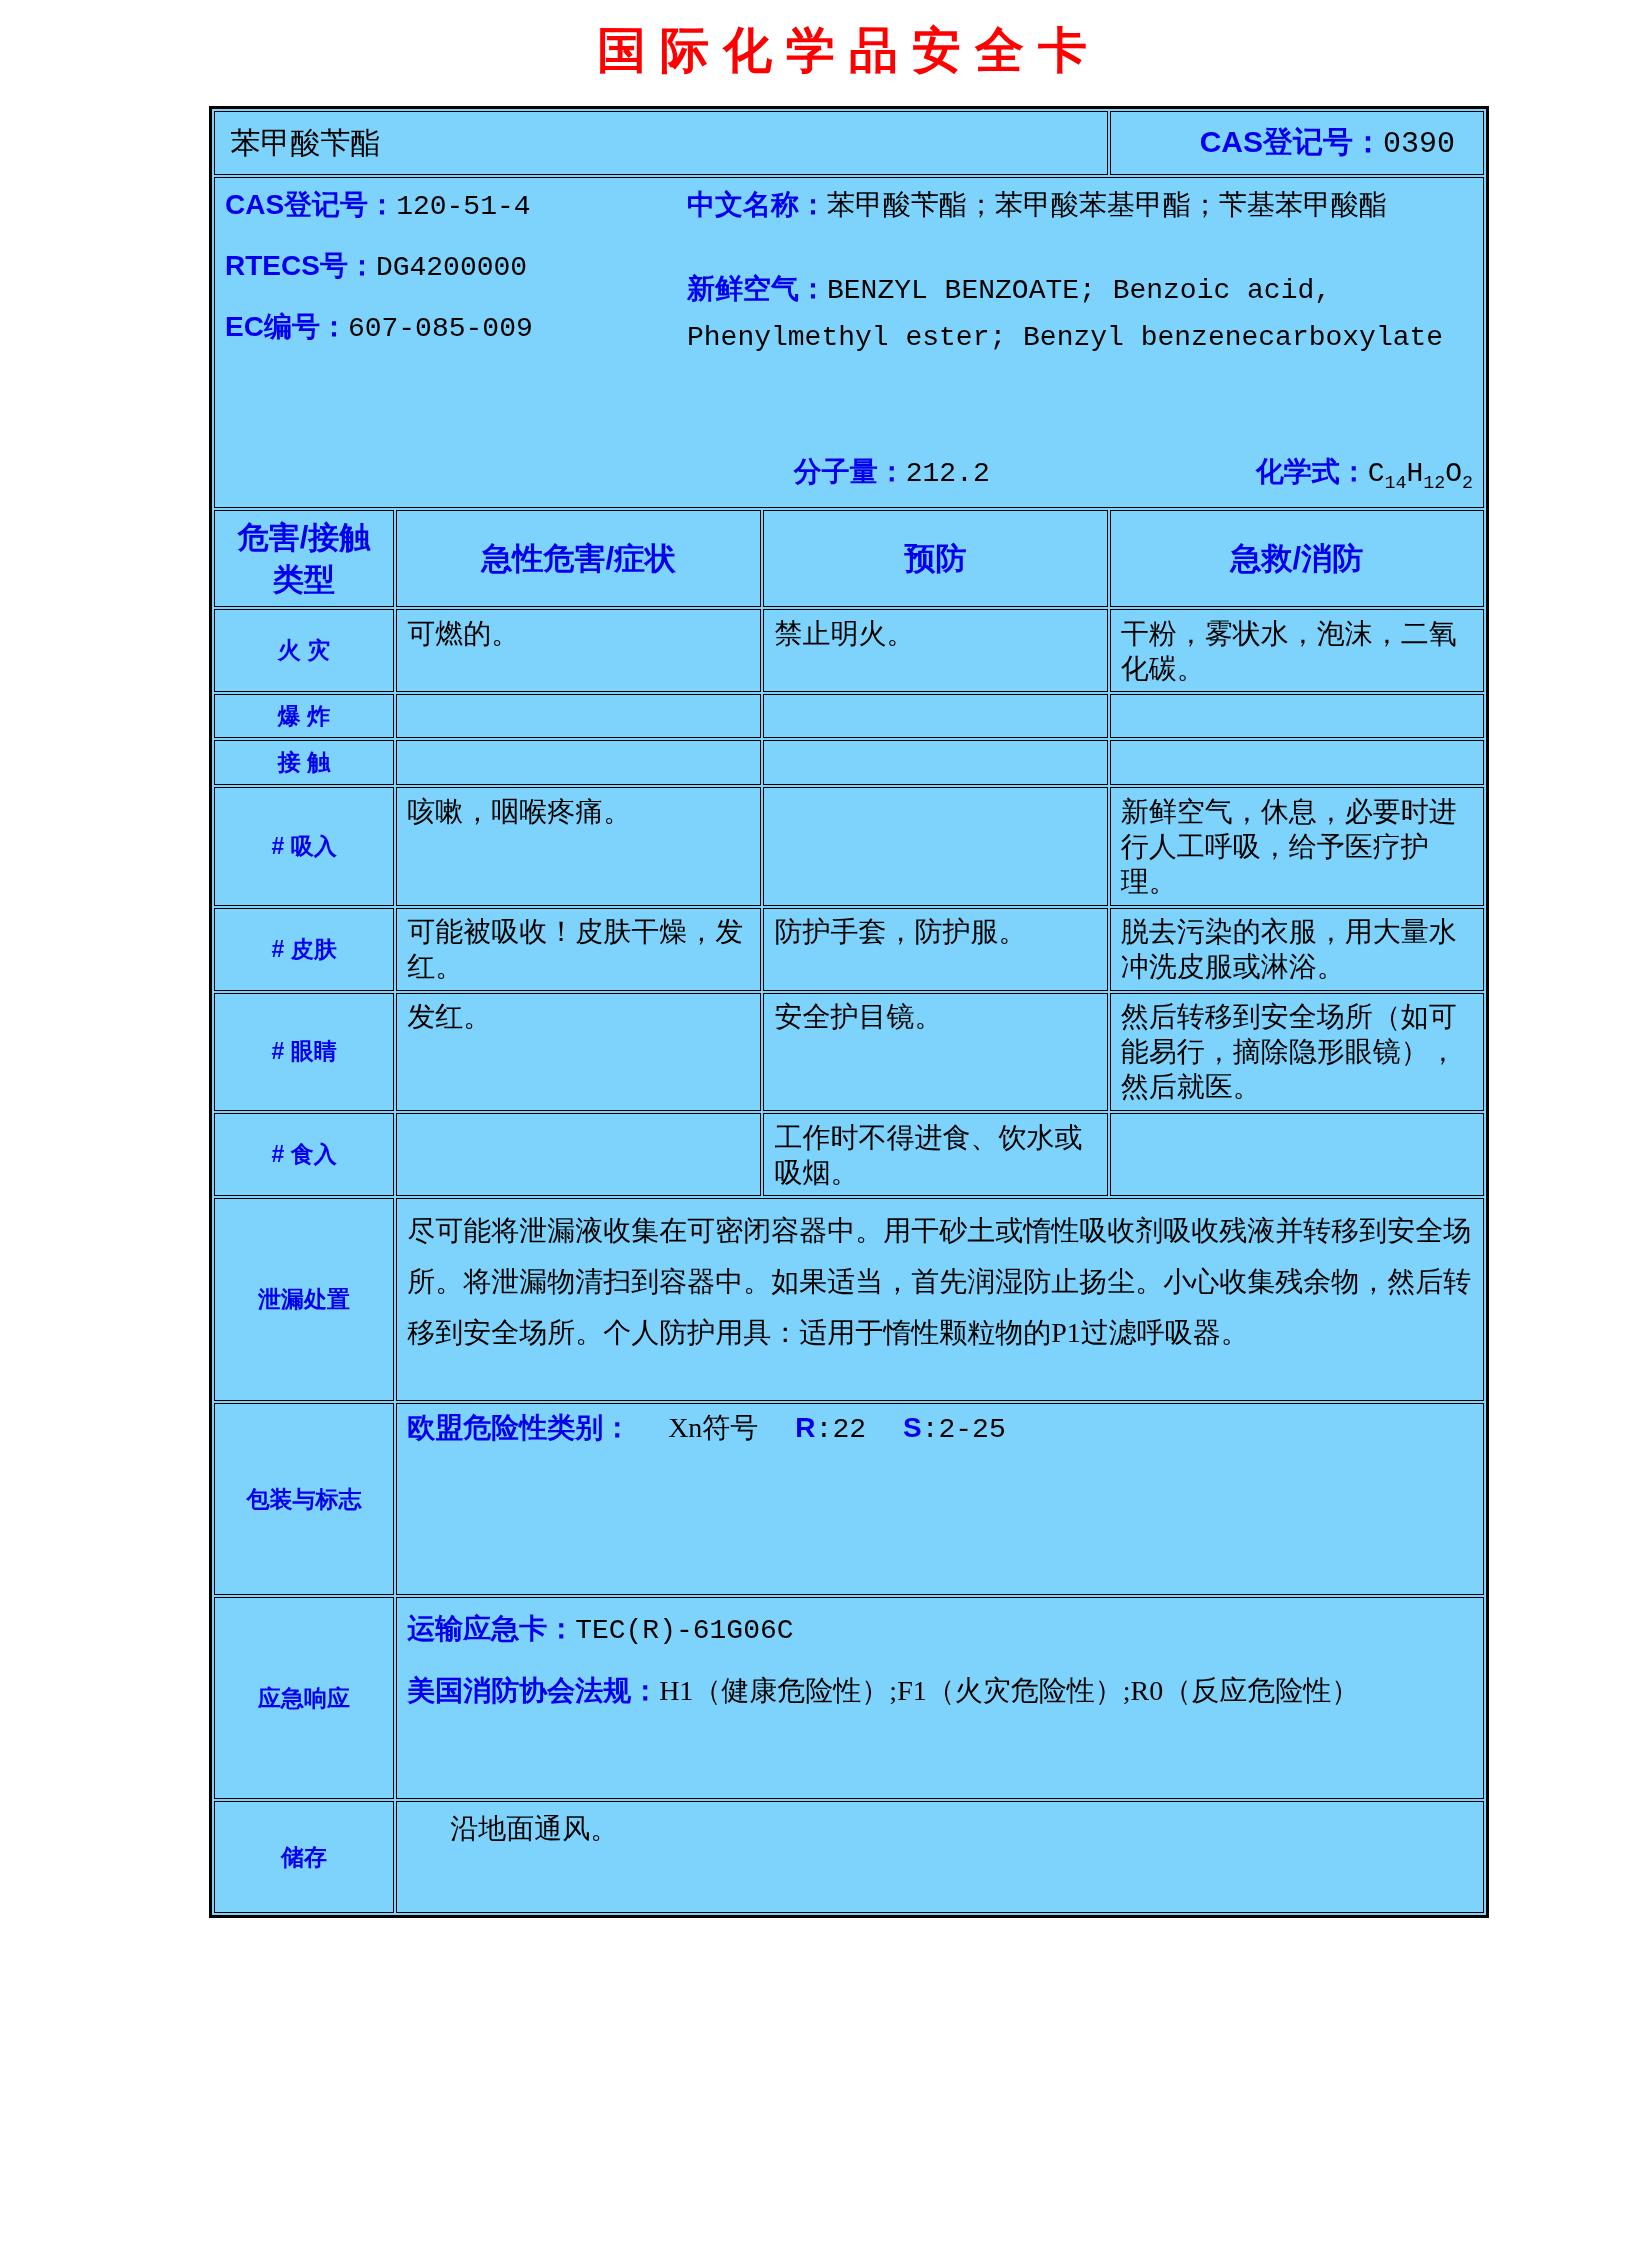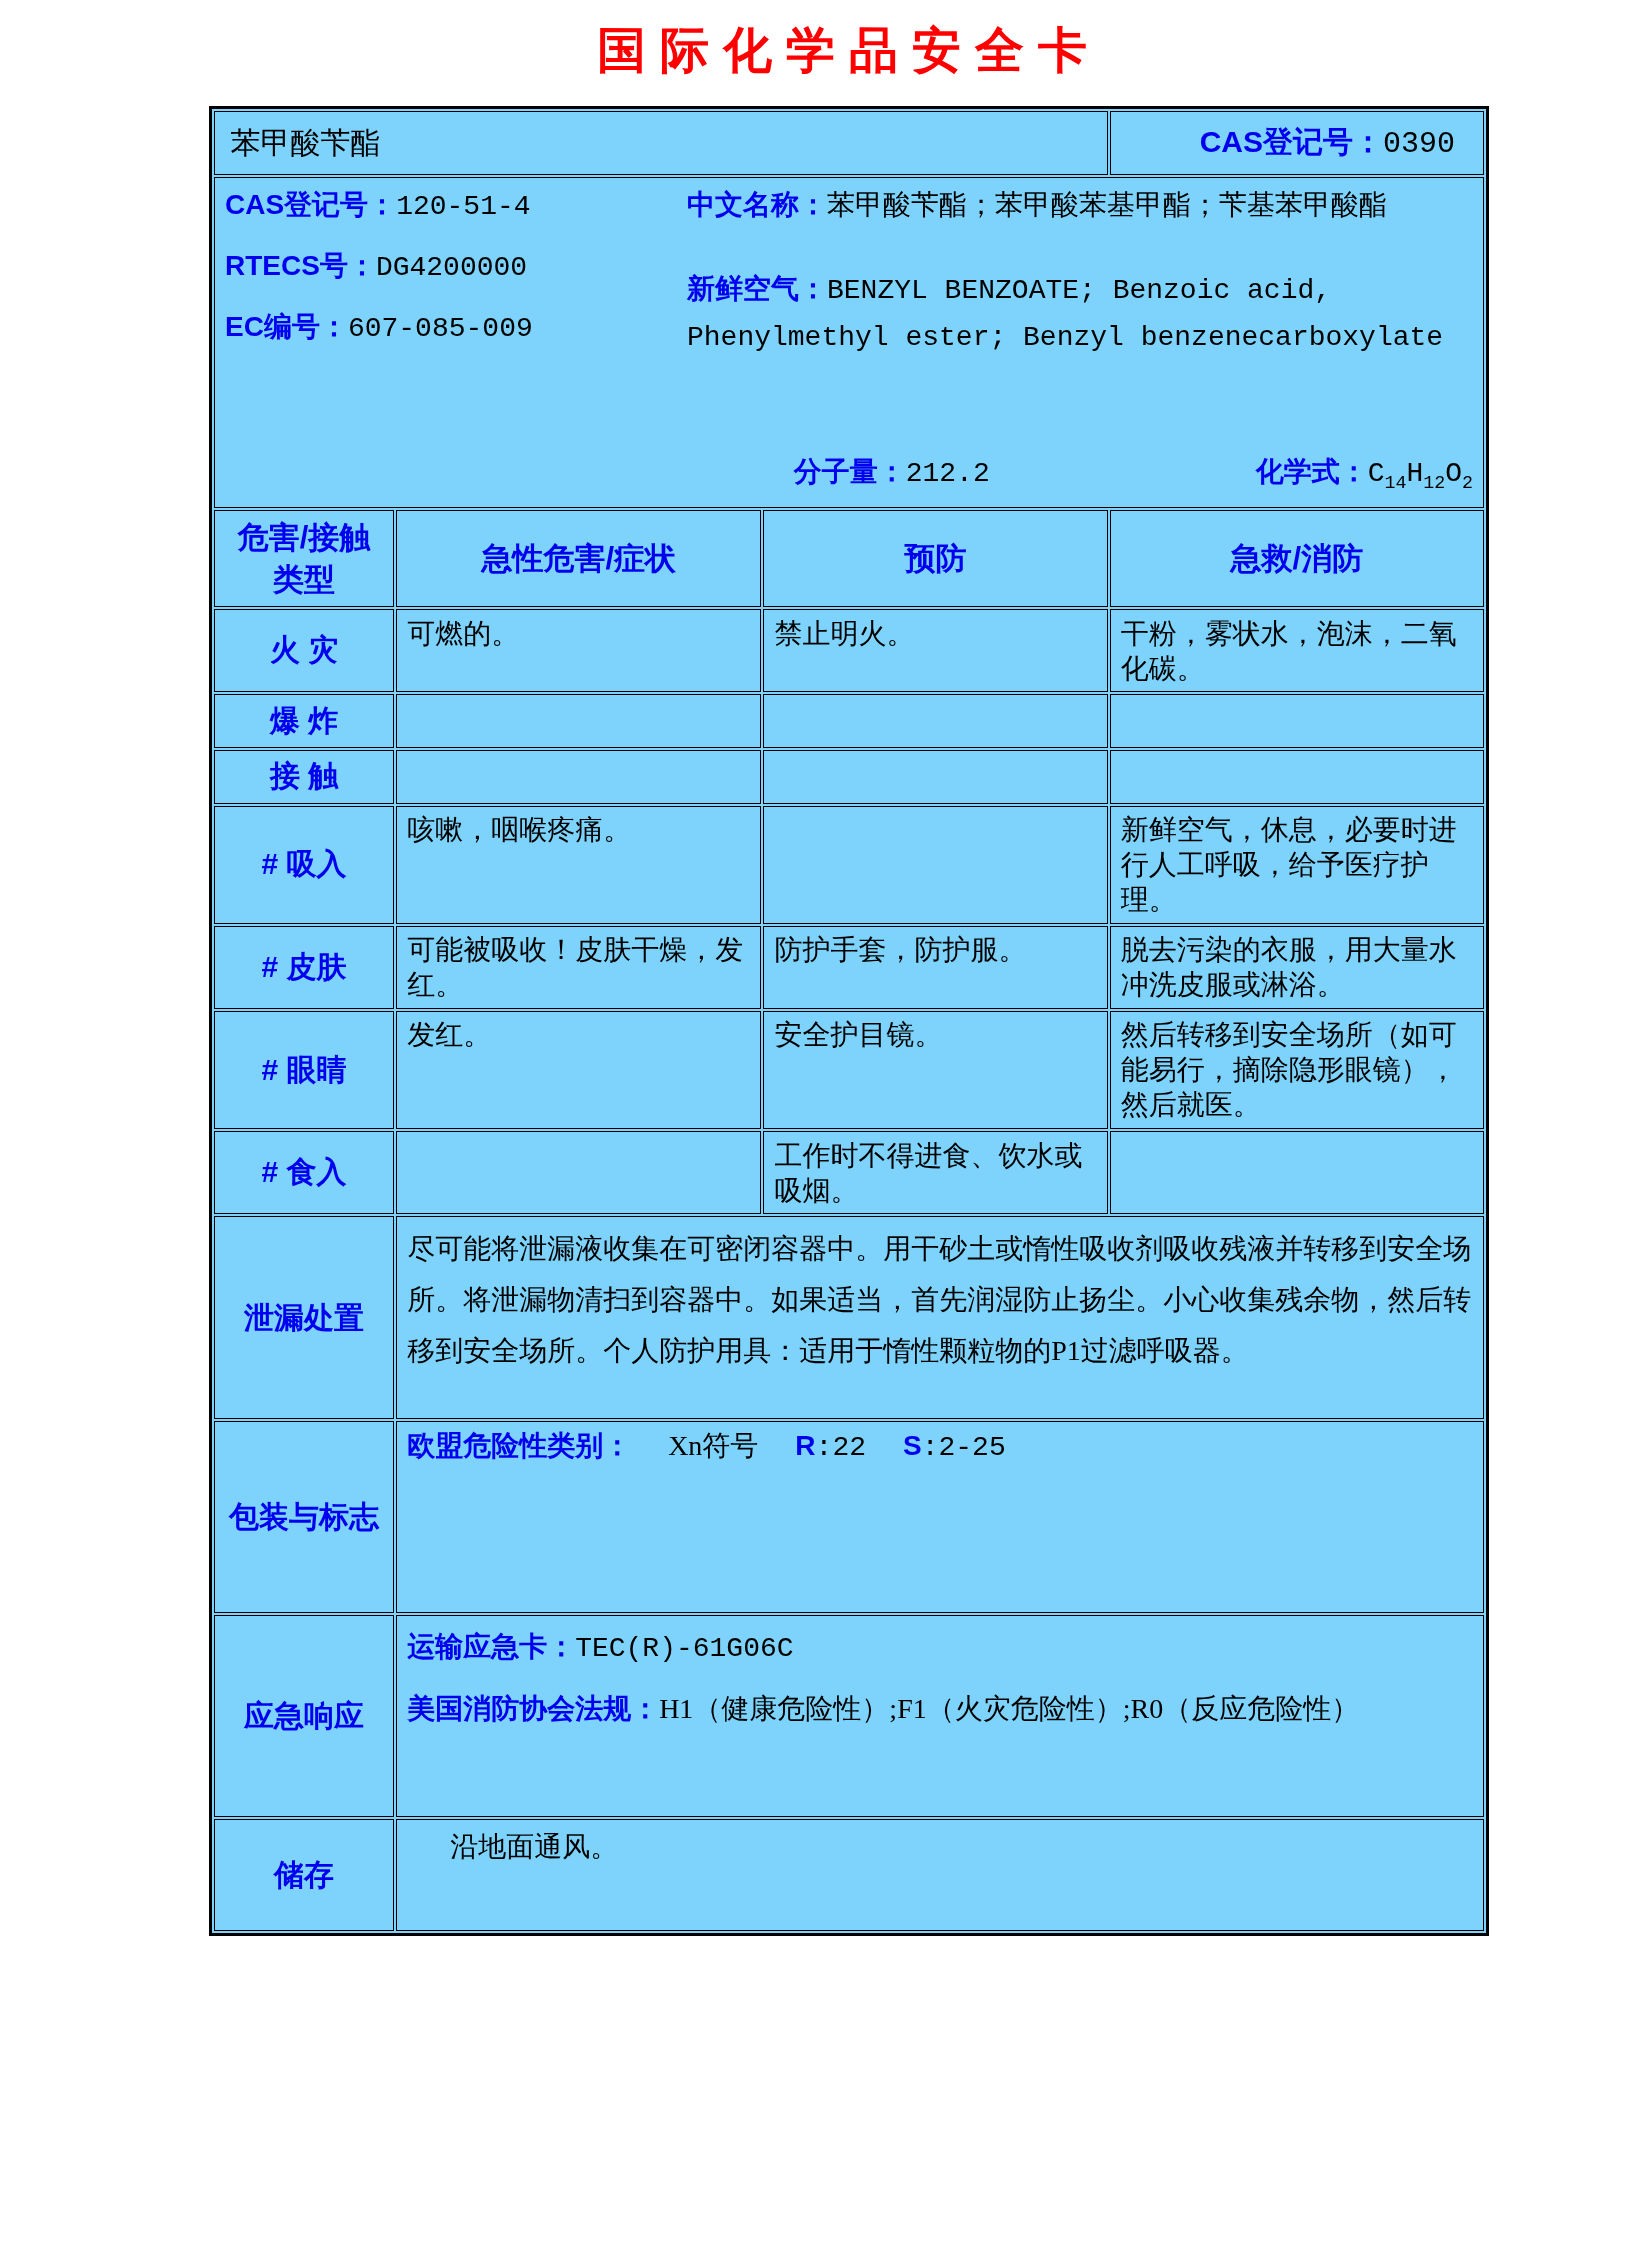--- a/index.html
+++ b/index.html
@@ -52,21 +52,21 @@
   }
   .mono {
     font-family: "Liberation Mono", "DejaVu Sans Mono", monospace;
   }
   td.labelcell {
     vertical-align: middle;
     text-align: center;
     color: #0000ee;
     font-family: "Liberation Sans", "DejaVu Sans", sans-serif;
     font-weight: bold;
-    font-size: 30px;
+    font-size: 23px;
     line-height: 1.35;
   }
   td.headcell {
     vertical-align: middle;
     text-align: center;
     color: #0000ee;
     font-family: "Liberation Sans", "DejaVu Sans", sans-serif;
     font-weight: bold;
     font-size: 31px;
     line-height: 1.35;

